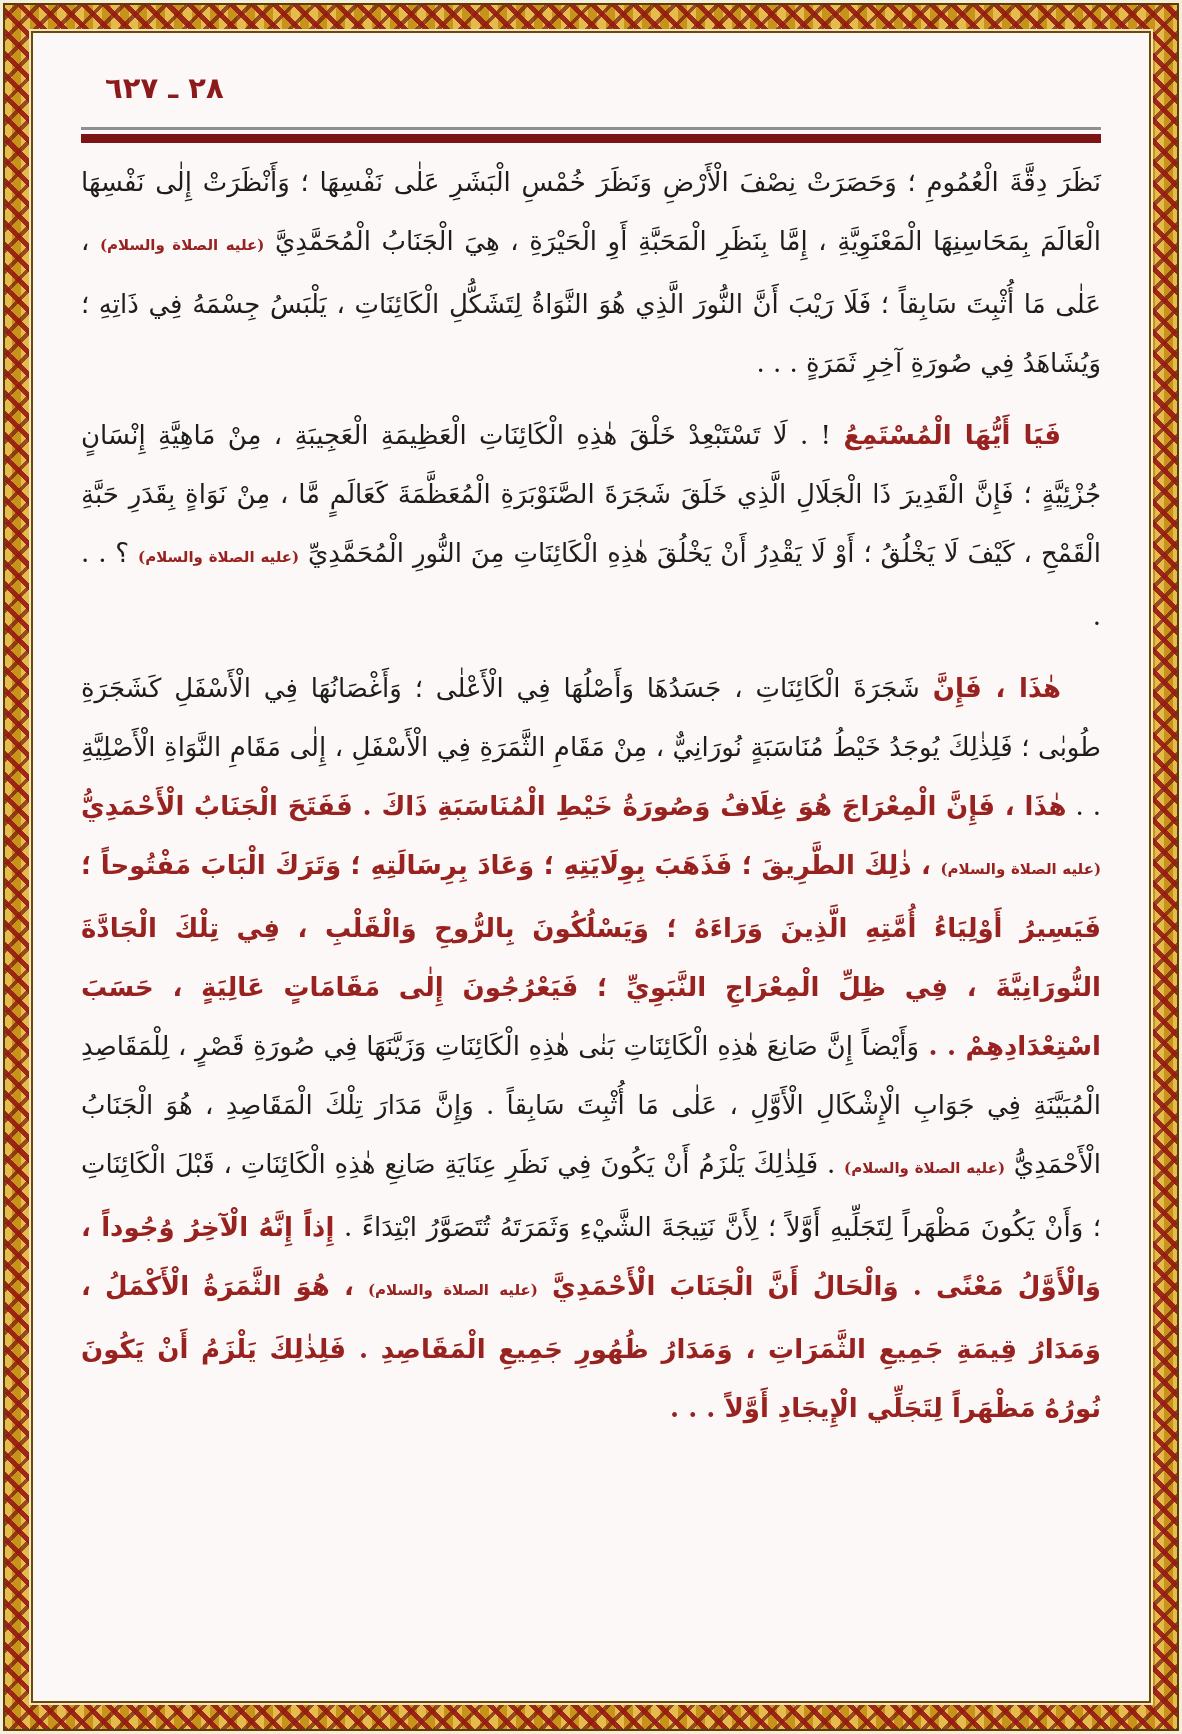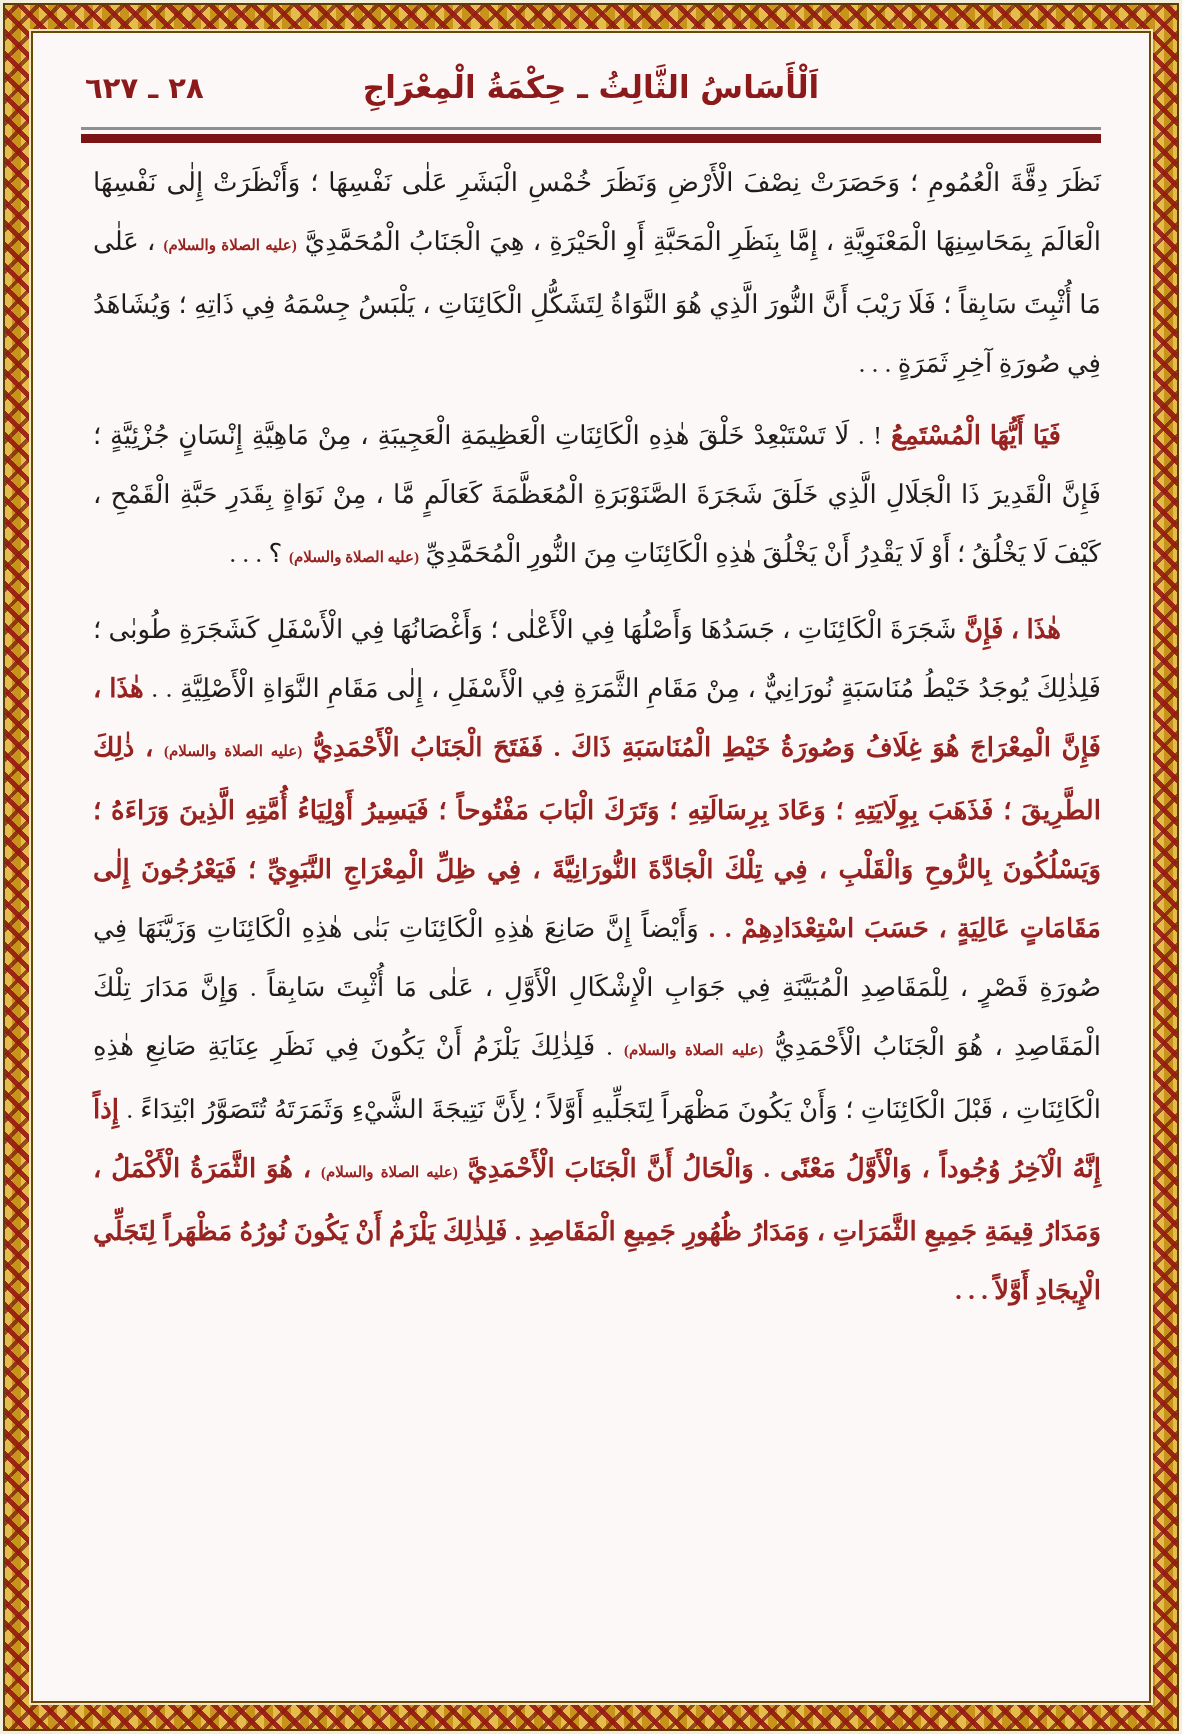--- a/index.html
+++ b/index.html
@@ -42,57 +42,56 @@
   .header{position:relative;height:64px;}
   .page-title{
     position:absolute;right:50%;transform:translateX(50%);
     top:8px;
     color:var(--title-red);
     font-size:31px;font-weight:bold;
     white-space:nowrap;
     letter-spacing:0.5px;
   }
   .page-number{
-    position:absolute;left:4px;top:10px;
+    position:absolute;left:24px;top:10px;
     color:var(--title-red);
     font-size:29px;font-weight:bold;
     direction:rtl;
     white-space:nowrap;
   }
   .header-rules{margin:2px 0 10px 0;}
   .rule-thin{height:3px;background:var(--rule-thin);margin-bottom:4px;}
   .rule-thick{height:9px;background:var(--rule-thick);}
   
   .body-text{
     color:var(--ink);
     font-size:26px;
     line-height:59px;
     text-align:justify;
     text-justify:inter-word;
   }
-  .para{margin:0 0 13px 12px;font-family:Liberation Serif, serif;}
+  .para{margin:0 0 13px 0;}
   .para.indent{text-indent:40px;}
   .run-black{color:var(--ink);}
   .run-red{color:var(--red);font-weight:bold;}
   .pbuh{
     color:var(--red);
     font-size:15px;
     font-weight:bold;
     white-space:nowrap;
     letter-spacing:-0.5px;
   }
 </style>
 </head>
 <body>
 
 <div class="frame">
   <div class="sheet">
 
     <div class="header">
-      <div class="page-title">اَلْأَسَاسُ الثَّالِثُ ـ حِكْمَةُ الْمِعْرَاجِ</div>
       <div class="page-number">٢٨ ـ ٦٢٧</div>
     </div>
 
     <div class="header-rules">
       <div class="rule-thin"></div>
       <div class="rule-thick"></div>
     </div>
 
     <div class="body-text">
         <p class="para"><span class="run-black">نَظَرَ دِقَّةَ الْعُمُومِ ؛ وَحَصَرَتْ نِصْفَ الْأَرْضِ وَنَظَرَ خُمْسِ الْبَشَرِ عَلٰى نَفْسِهَا ؛ وَأَنْظَرَتْ إِلٰى نَفْسِهَا الْعَالَمَ بِمَحَاسِنِهَا الْمَعْنَوِيَّةِ ، إِمَّا بِنَظَرِ الْمَحَبَّةِ أَوِ الْحَيْرَةِ ، هِيَ الْجَنَابُ الْمُحَمَّدِيَّ </span><span class="pbuh">(عليه الصلاة والسلام)</span><span class="run-black"> ، عَلٰى مَا أُثْبِتَ سَابِقاً ؛ فَلَا رَيْبَ أَنَّ النُّورَ الَّذِي هُوَ النَّوَاةُ لِتَشَكُّلِ الْكَائِنَاتِ ، يَلْبَسُ جِسْمَهُ فِي ذَاتِهِ ؛ وَيُشَاهَدُ فِي صُورَةِ آخِرِ ثَمَرَةٍ . . .</span></p>

